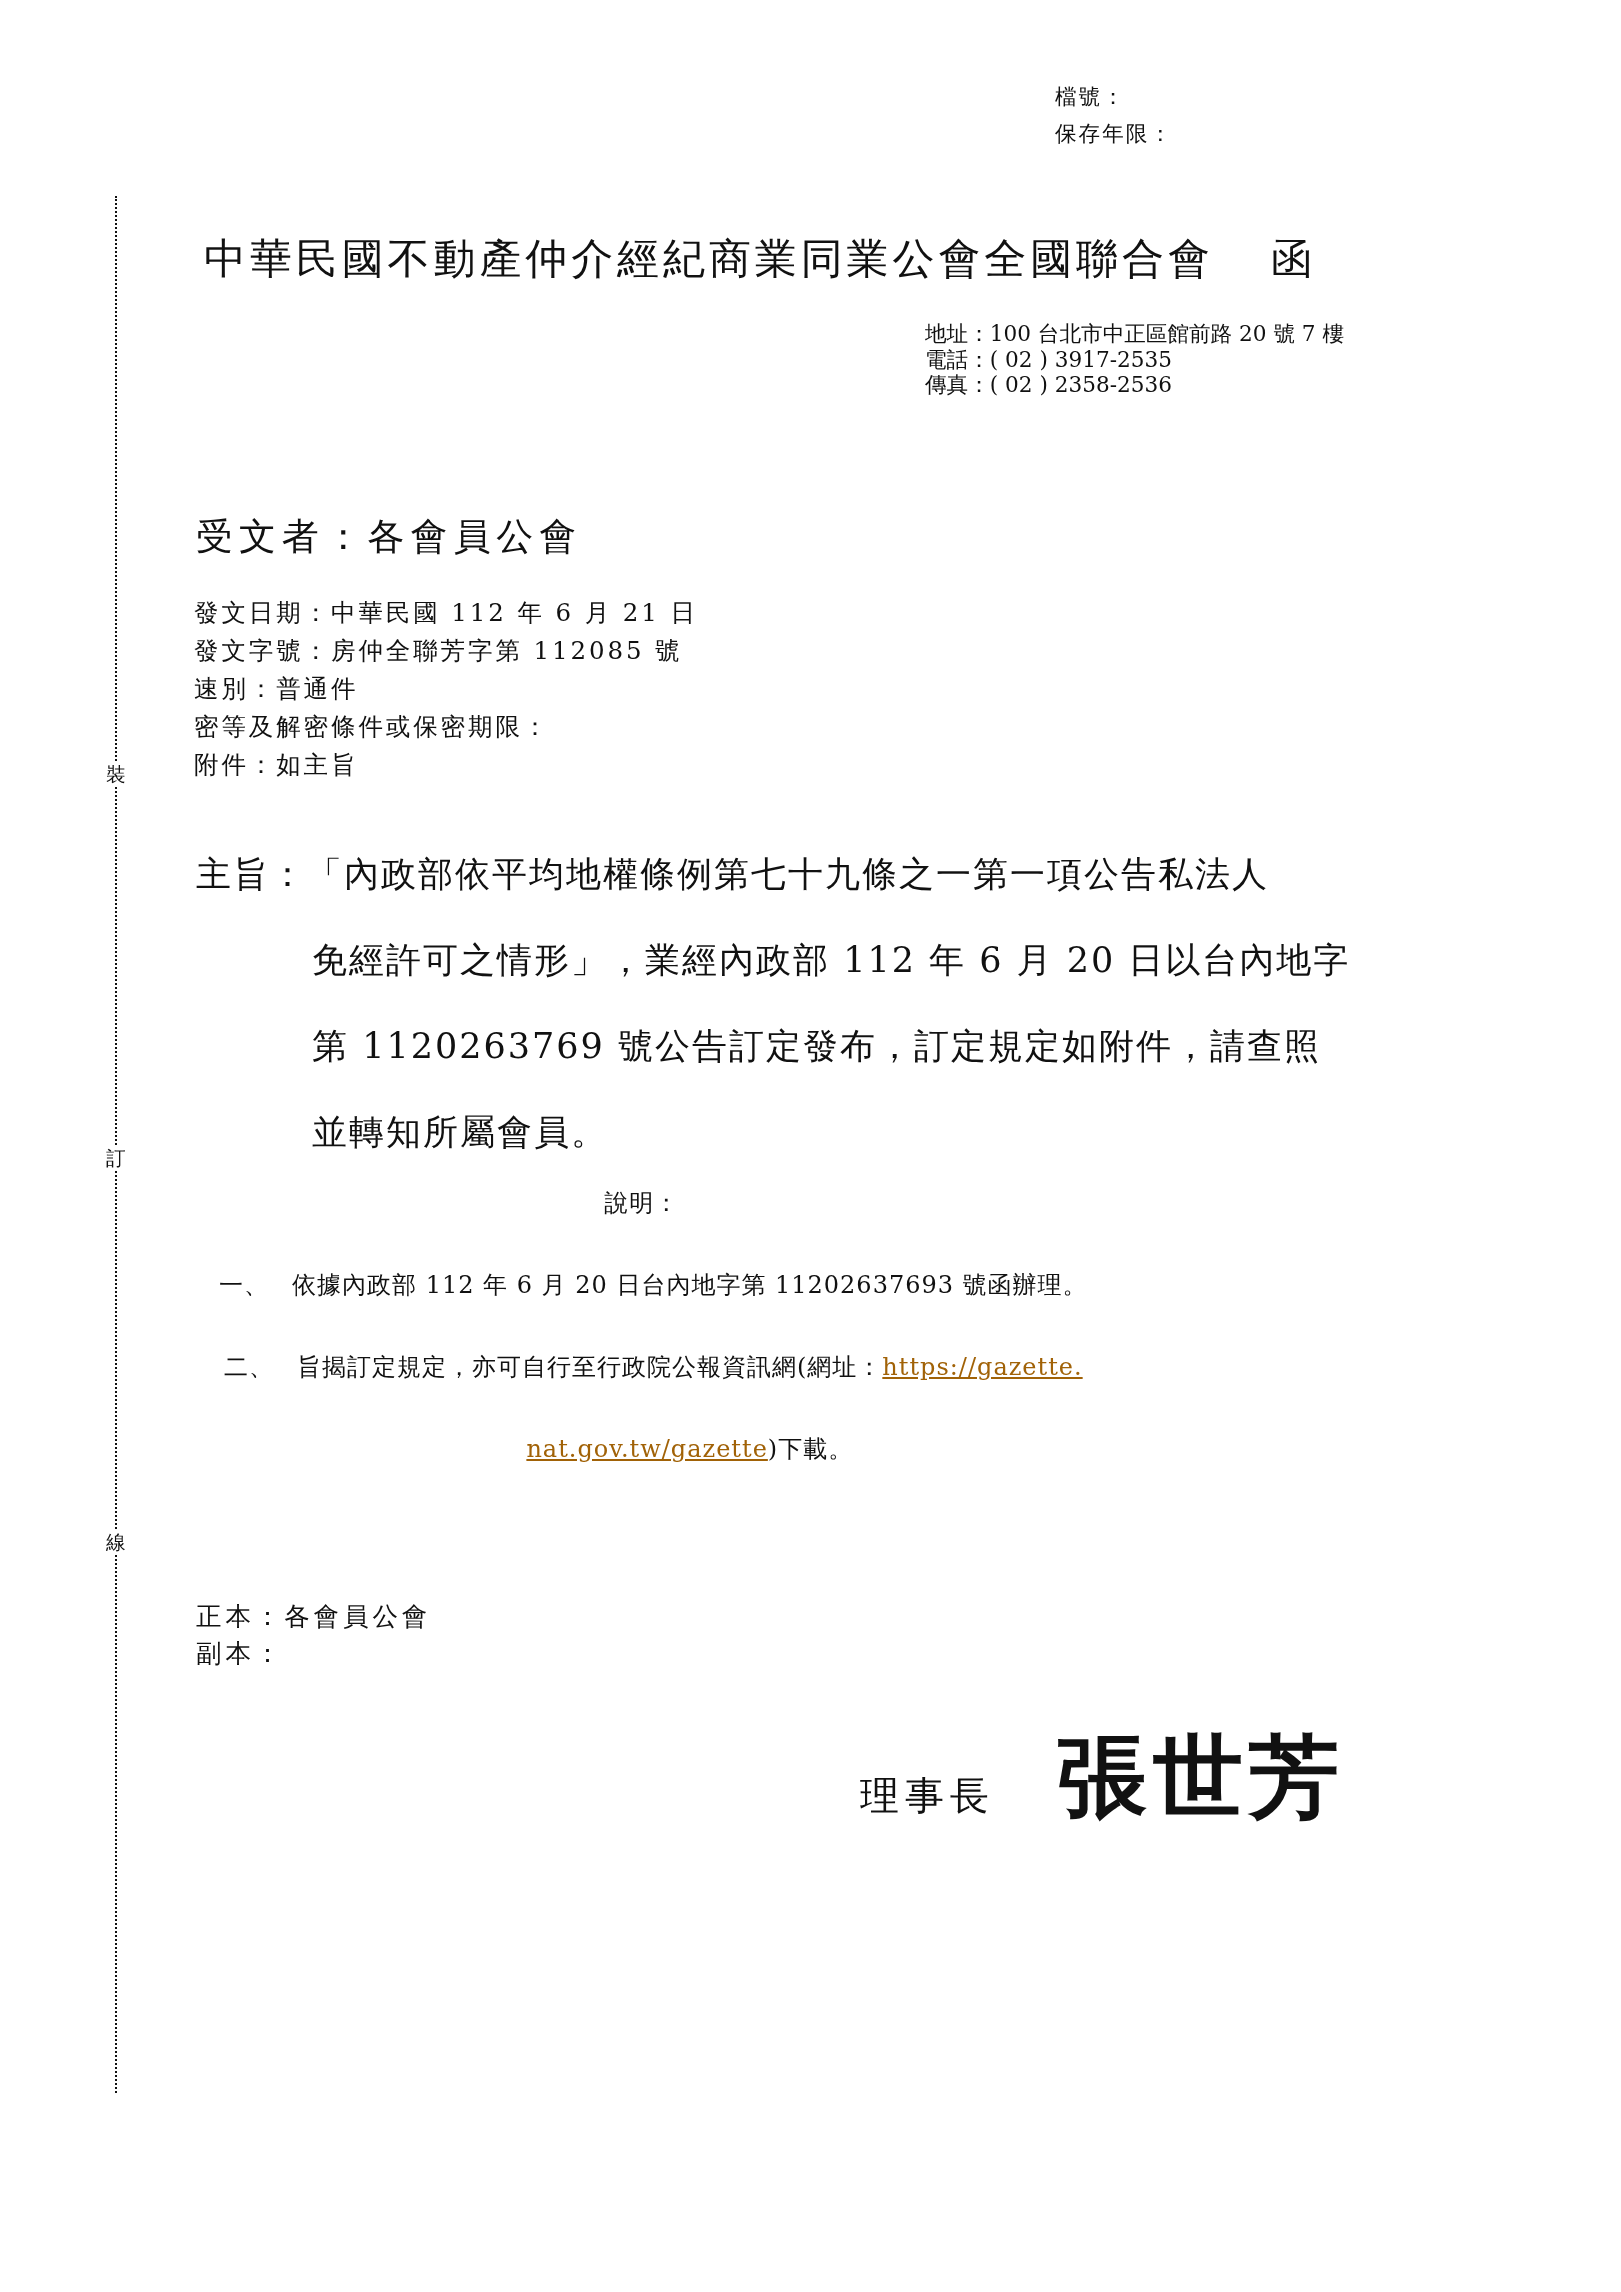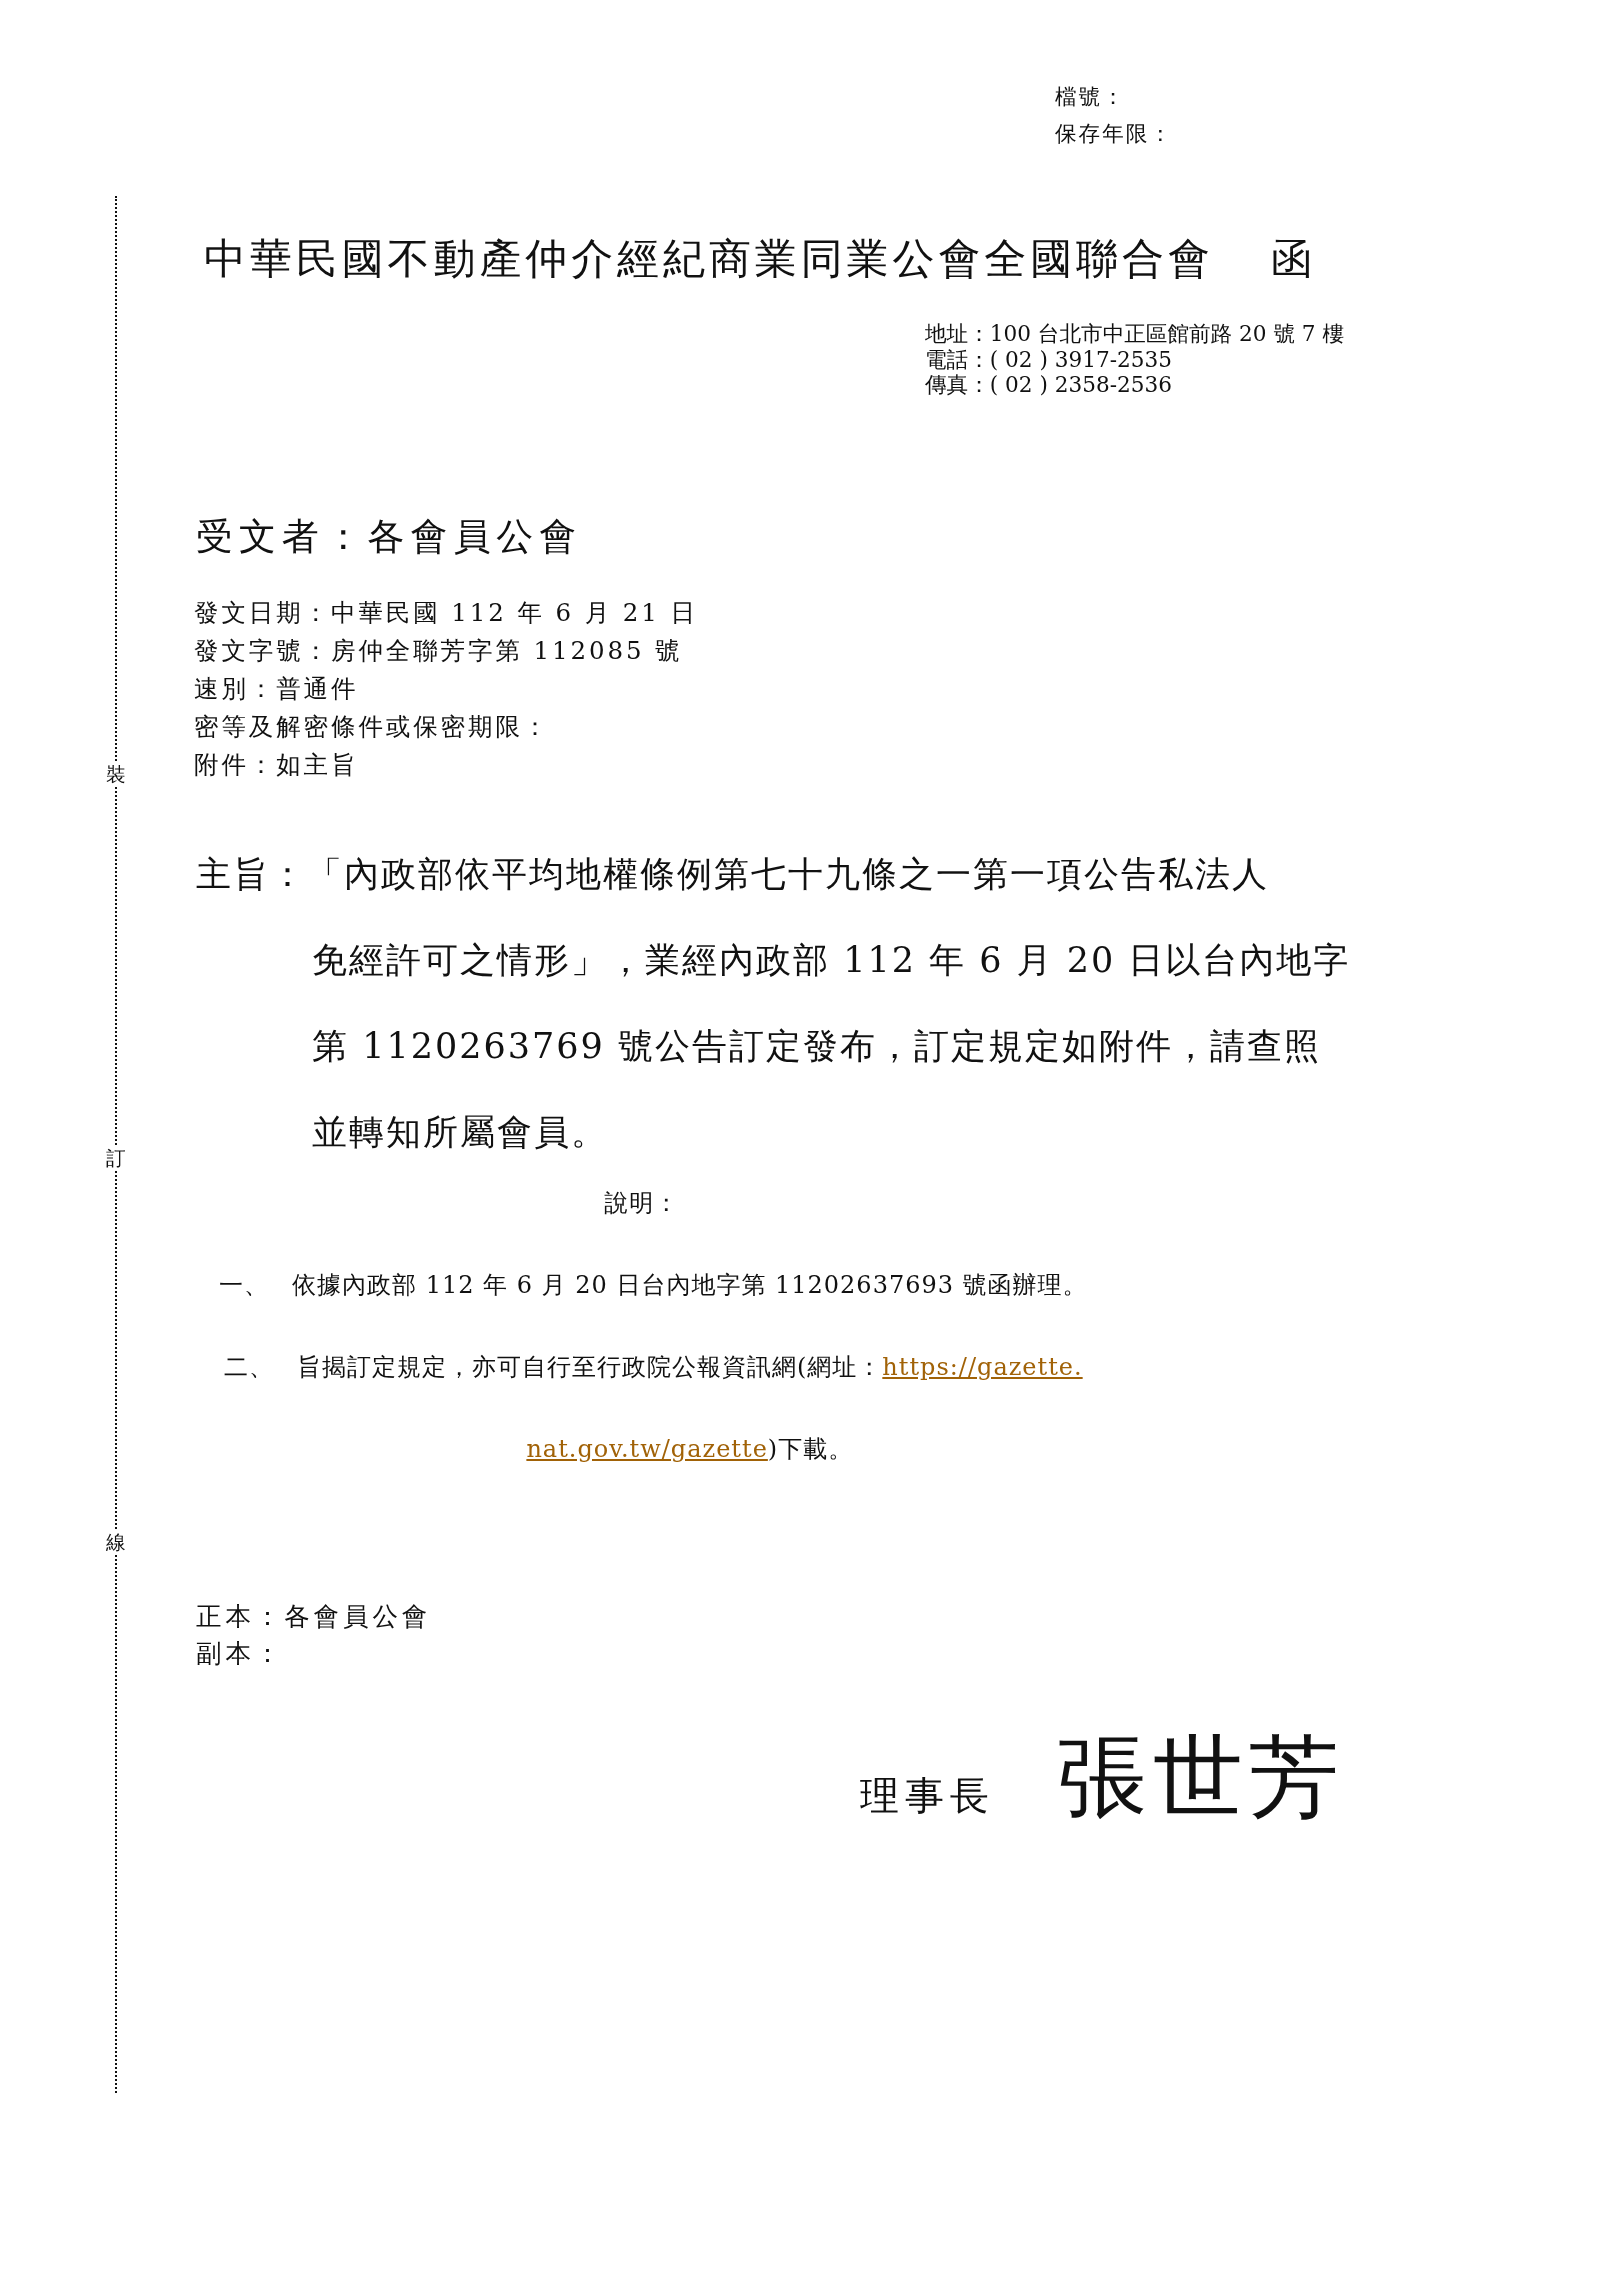--- a/index.html
+++ b/index.html
@@ -50,21 +50,21 @@
     .explain .cont { padding-left: 96px; }
     .explain .num { display: inline-block; width: 96px; }
     .link { color: #a16207; text-decoration: underline; }
 
     
     .copies { left: 196px; top: 1558px; font-size: 25.5px; line-height: 37px; letter-spacing: 3.9px; margin-top: 40px; }
     .copies .row { display: block; }
 
     
     .sig-title { left: 860px; top: 1769px; font-size: 39px; letter-spacing: 5.9px; }
-    .sig-name { left: 1057px; top: 1717px; font-size: 90px; font-weight: normal; letter-spacing: 5.9px;
+    .sig-name { left: 1057px; top: 1717px; font-size: 90px; font-weight: bold; letter-spacing: 5.9px;
       font-family: "DejaVu Sans", "Liberation Sans", sans-serif; }
   </style>
 </head>
 <body>
 
 <div class="abs meta">
   <span class="row">檔號：</span>
   <span class="row">保存年限：</span>
 </div>
 

